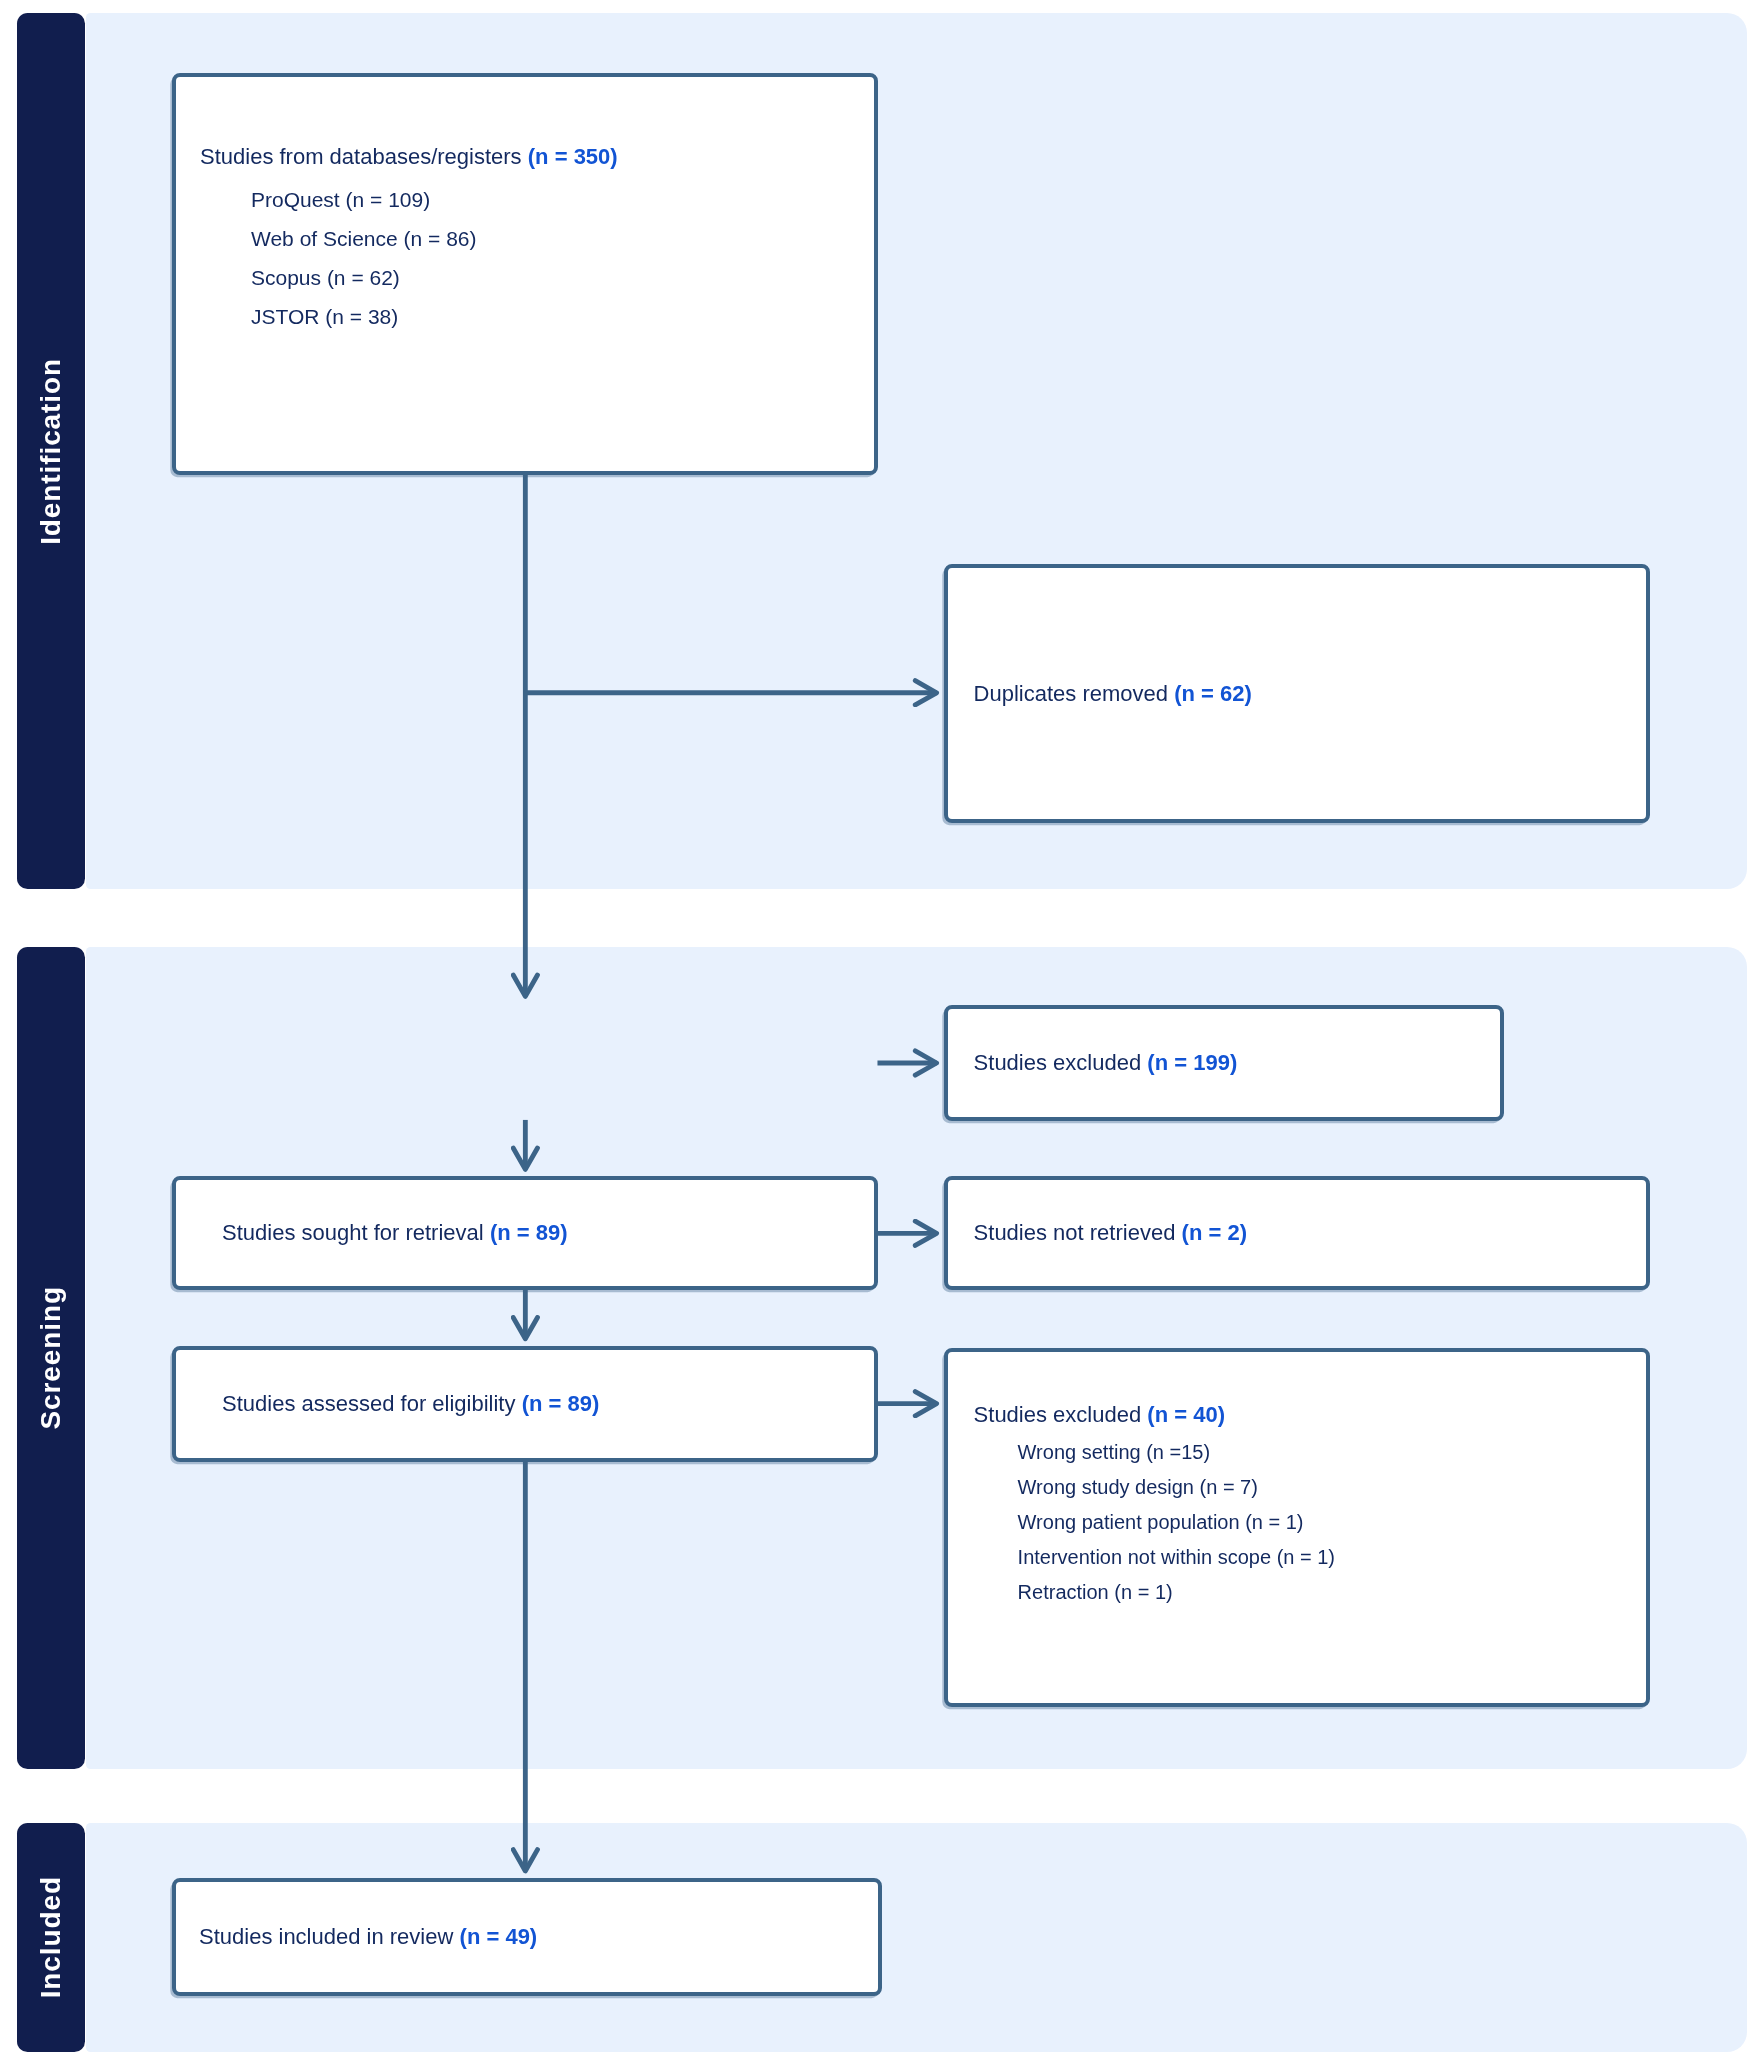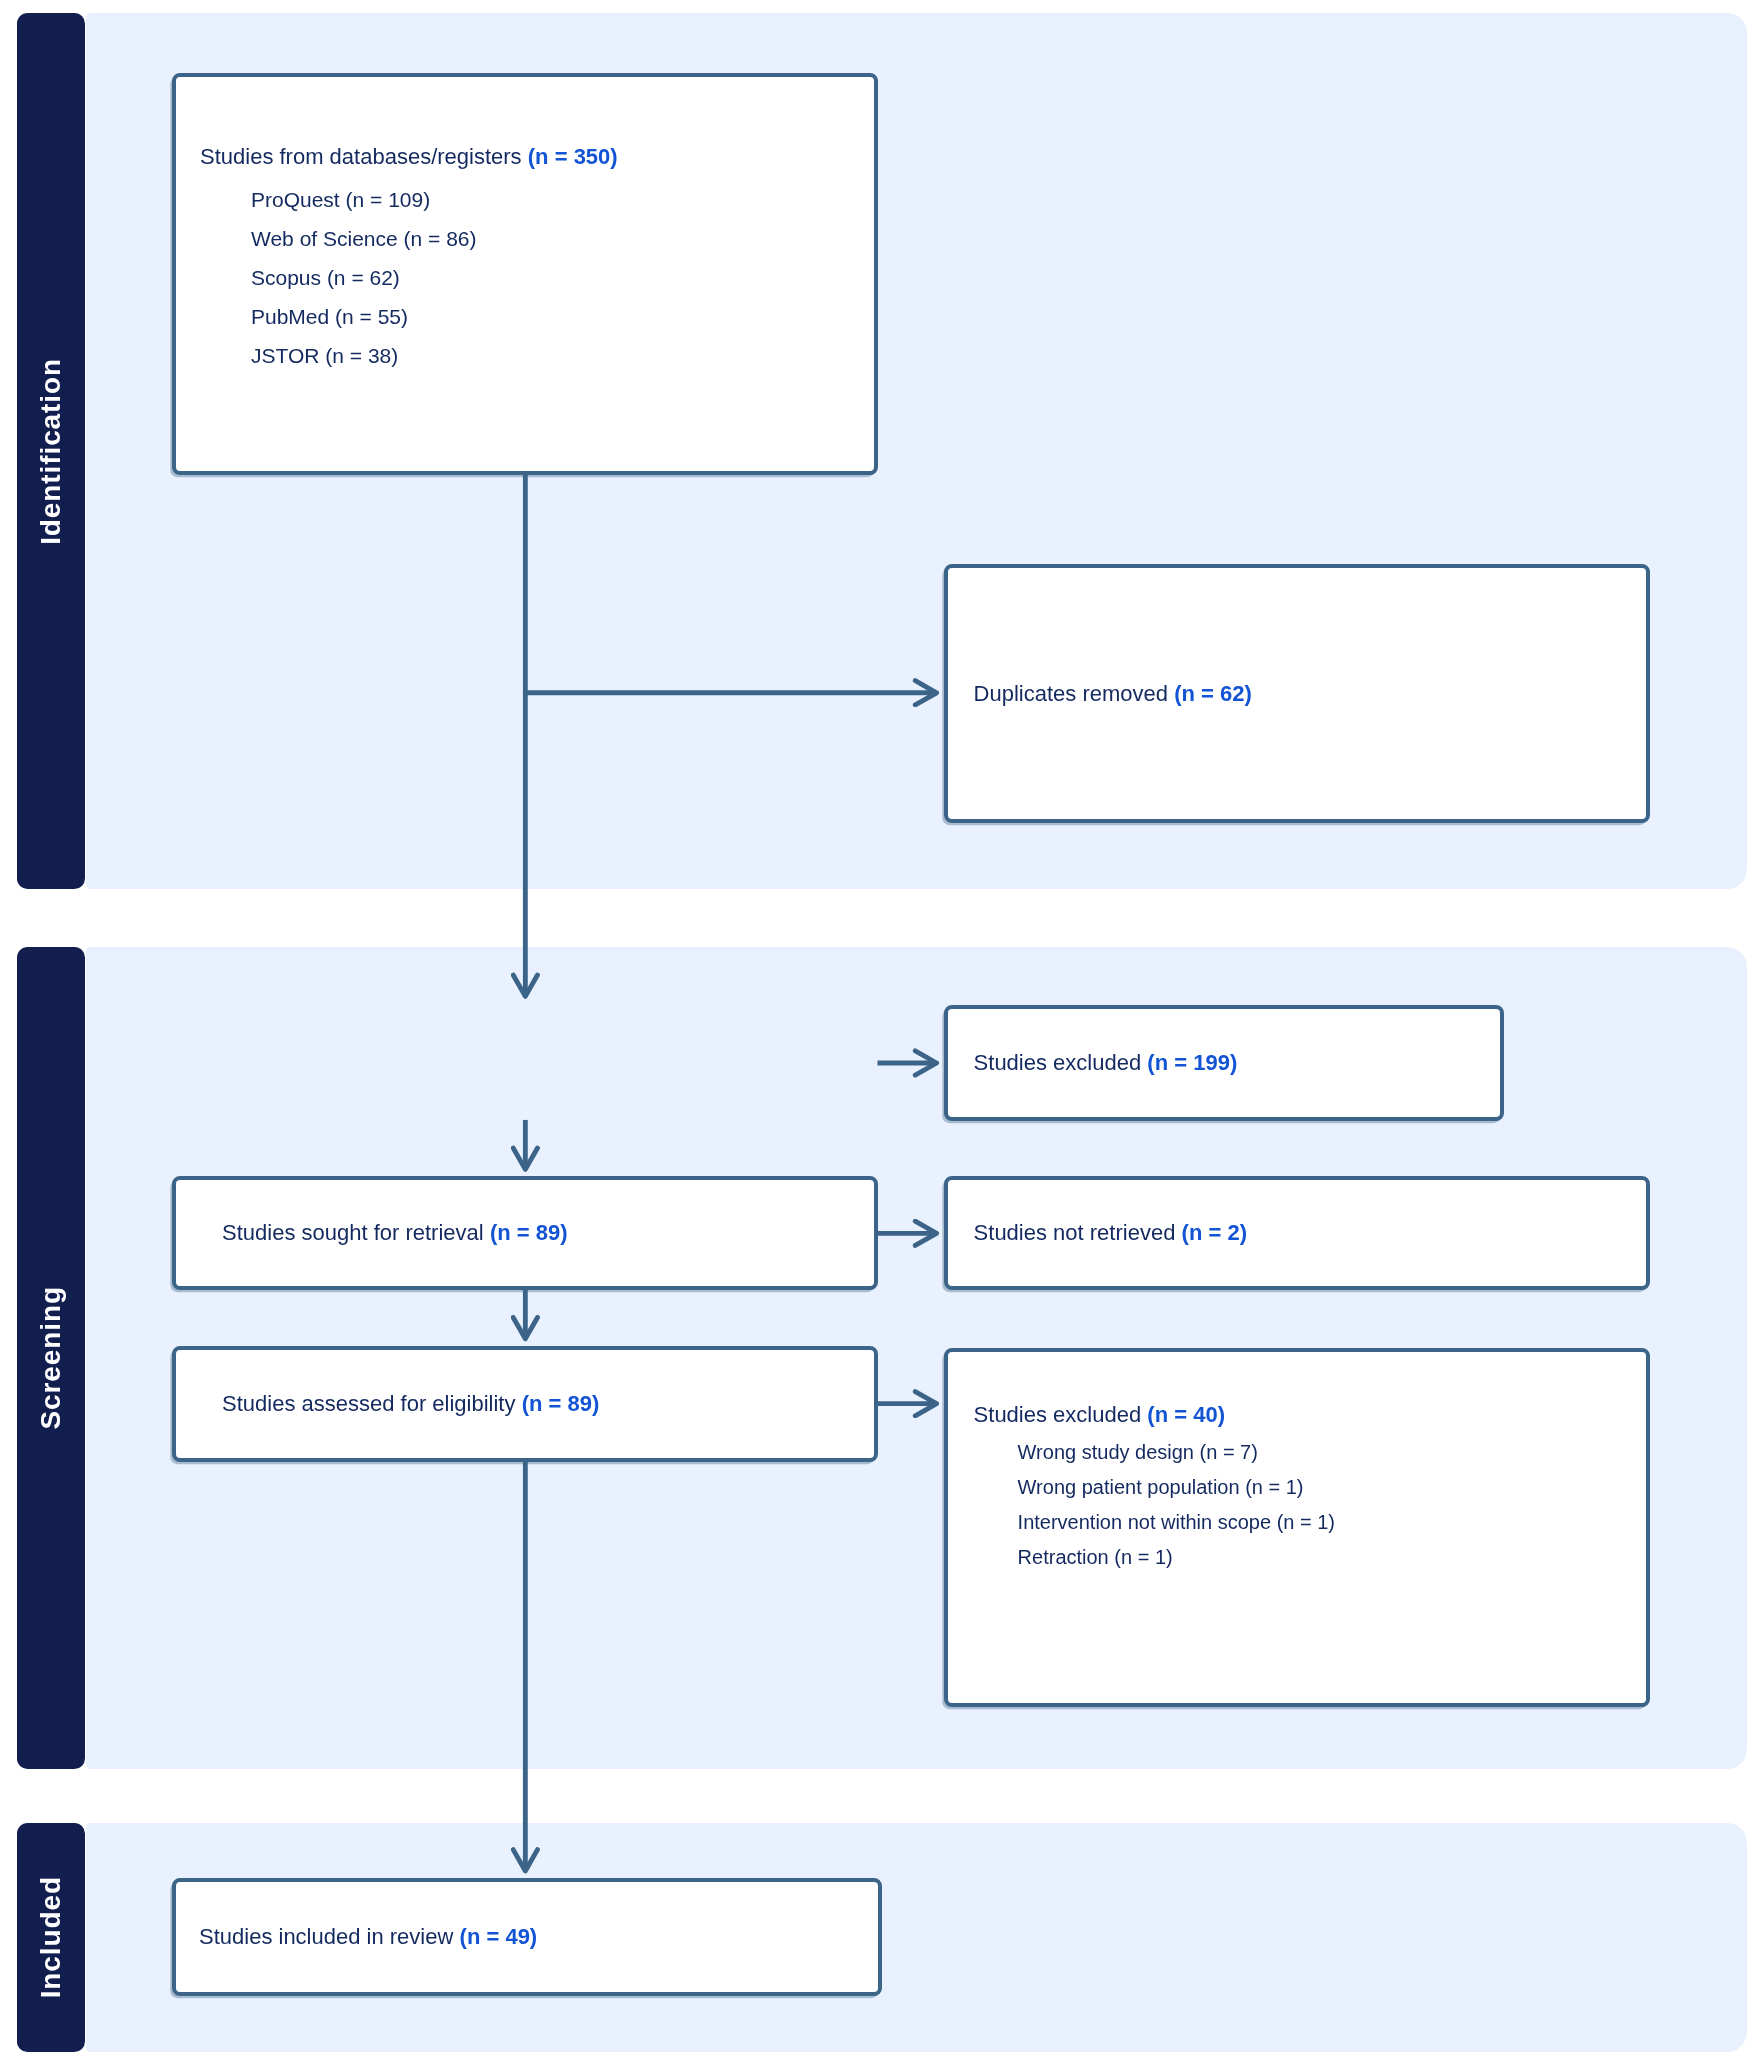--- a/index.html
+++ b/index.html
@@ -114,21 +114,20 @@
   </svg>
 
   <div class="box" id="box-databases">
     <div class="line">
       <span>Studies from databases/registers</span><span class="count">(n = 350)</span>
     </div>
     <ul>
         <li>ProQuest (n = 109)</li>
         <li>Web of Science (n = 86)</li>
         <li>Scopus (n = 62)</li>
-        <li>PubMed (n = 55)</li>
         <li>JSTOR (n = 38)</li>
       </ul>
   </div>
 
   <div class="box single pad-right-col" id="box-duplicates">
     <div class="line">
       <span>Duplicates removed</span><span class="count">(n = 62)</span>
     </div>
   </div>
 
@@ -155,20 +154,21 @@
     <div class="line">
       <span>Studies assessed for eligibility</span><span class="count">(n = 89)</span>
     </div>
   </div>
 
   <div class="box" id="box-excluded-eligibility">
     <div class="line">
       <span>Studies excluded</span><span class="count">(n = 40)</span>
     </div>
     <ul>
+        <li>Wrong setting (n =15)</li>
         <li>Wrong study design (n = 7)</li>
         <li>Wrong patient population (n = 1)</li>
         <li>Intervention not within scope (n = 1)</li>
         <li>Retraction (n = 1)</li>
       </ul>
   </div>
 
   <div class="box single" id="box-included-review">
     <div class="line">
       <span>Studies included in review</span><span class="count">(n = 49)</span>

